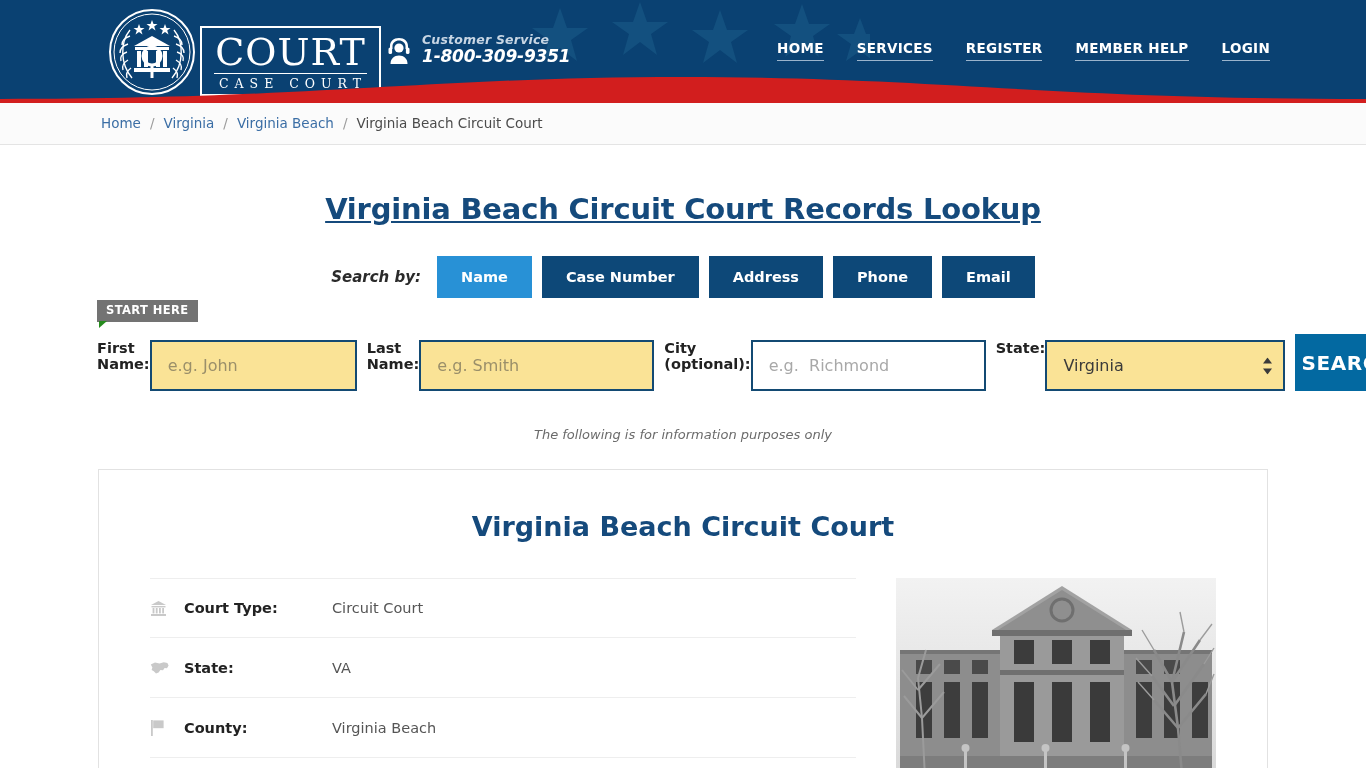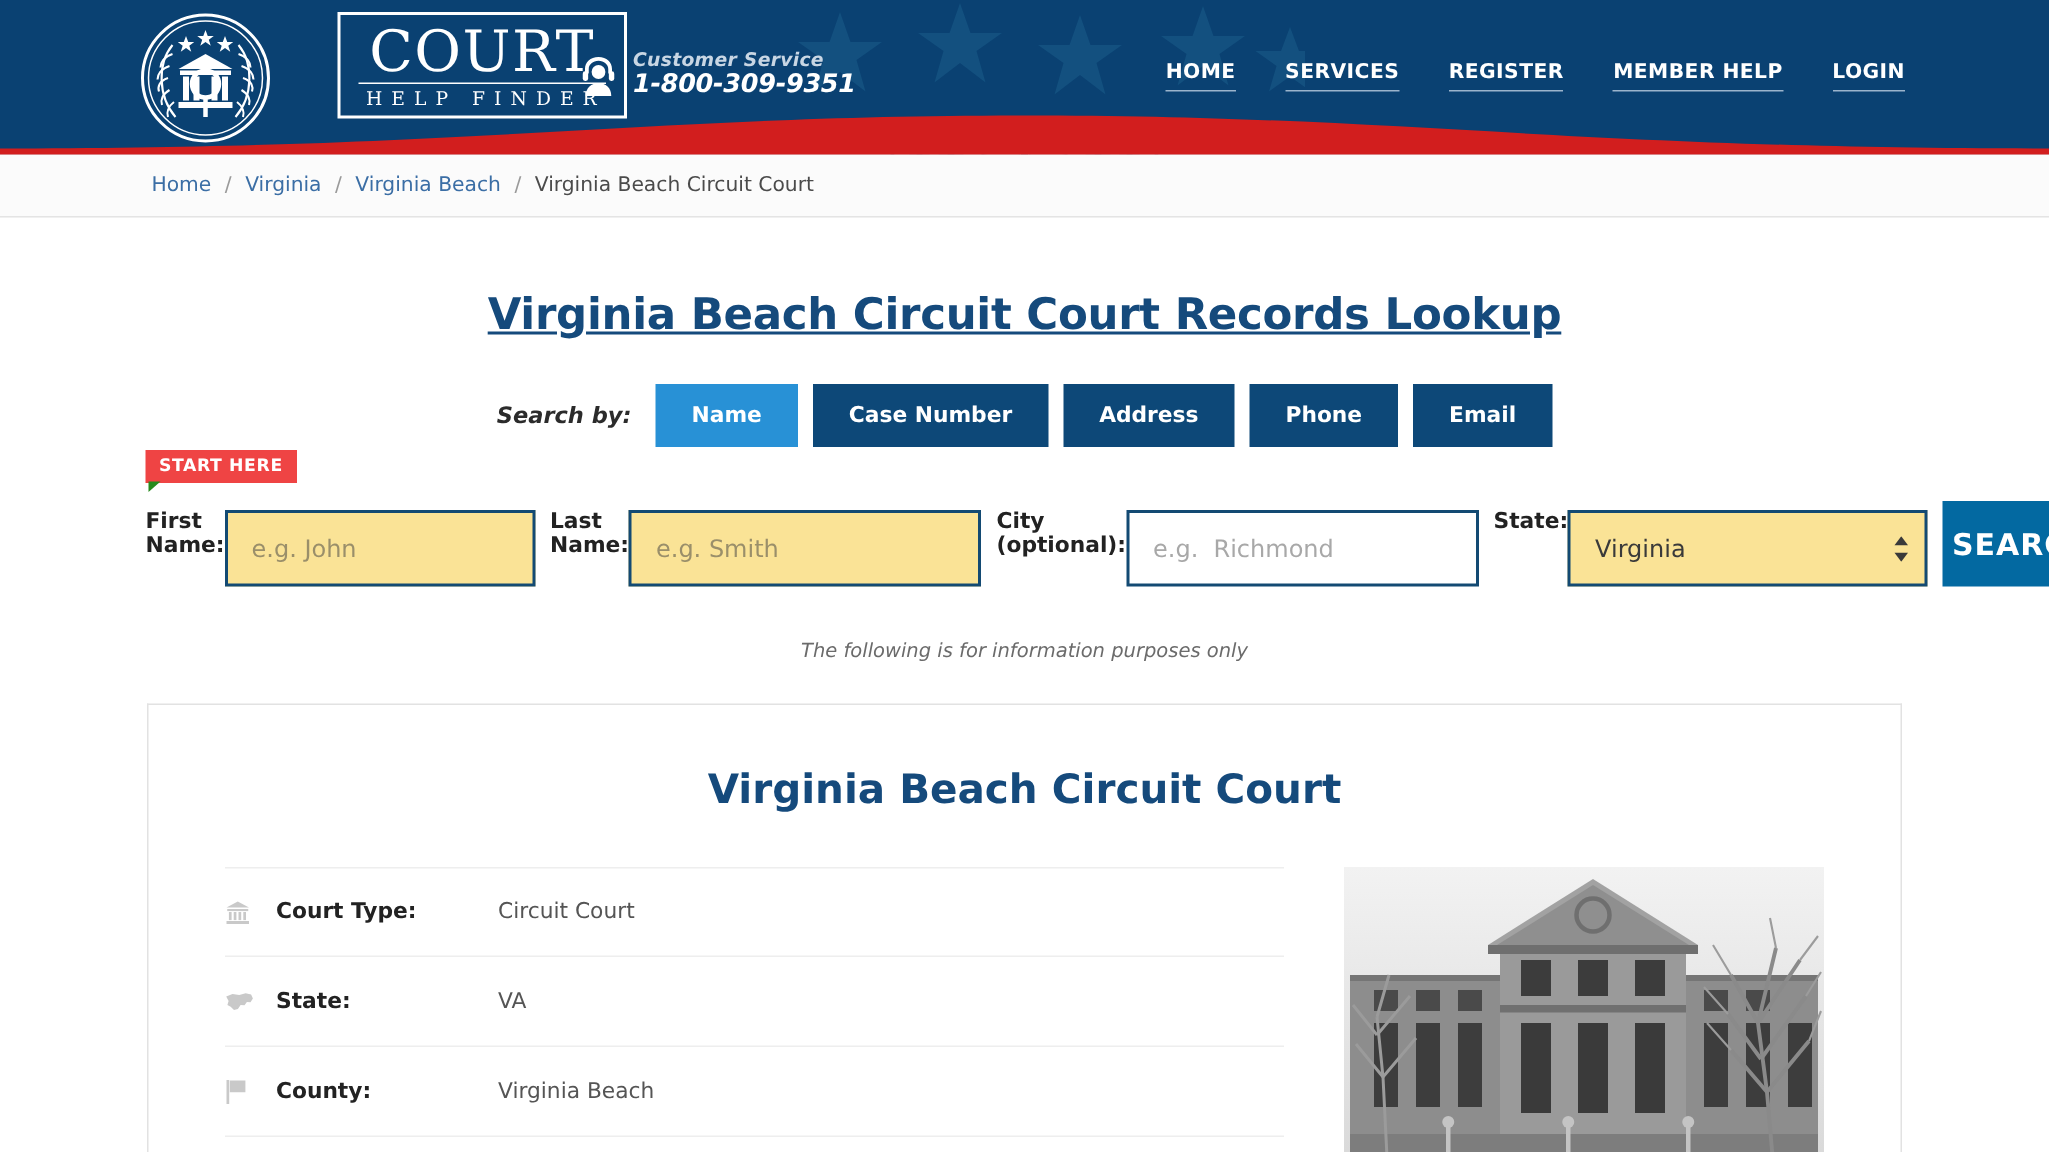--- a/index.html
+++ b/index.html
@@ -28,25 +28,24 @@
   .hdr-inner {
     position: relative;
     z-index: 3;
     width: 1366px;
     height: 103px;
   }
 
   
   .logo-wrap {
     position: absolute;
-    left: 93px; top: 8px;
-    display: flex;
-    align-items: flex-start;
+    left: 108px; top: 8px;
+    display: flex;
+    align-items: flex-end;
     height: 88px;
-    gap: 40px;
   }
   .seal { width: 88px; height: 88px; display:block; }
   .logo-box {
     margin-left: 4px;
     border: 2px solid #ffffff;
     padding: 5px 12px 4px 12px;
     text-align: center;
     line-height: 1;
   }
   .logo-court {
@@ -187,21 +186,21 @@
   
   .form-wrap {
     position: relative;
     margin: 0 auto;
     width: 1172px;
     padding-top: 8px;
   }
   .start-here {
     position: absolute;
     left: 0px; top: 2px;
-    background: #ef4444;
+    background: #737373;
     color: #ffffff;
     font-size: 11.5px;
     font-weight: bold;
     letter-spacing: .4px;
     padding: 5px 9px 5px 9px;
     line-height: 1;
   }
   .start-here::after {
     content: "";
     position: absolute;
@@ -392,21 +391,21 @@
           <rect x="26" y="60" width="36" height="4"></rect>
         </g>
 
         <g stroke="#ffffff" stroke-width="3" fill="none">
           <circle cx="44" cy="48" r="9"></circle>
           <line x1="44" y1="57" x2="44" y2="70"></line>
         </g>
       </svg>
       <div class="logo-box">
         <div class="logo-court">COURT</div>
-        <div class="logo-sub">HELP FINDER</div>
+        <div class="logo-sub">CASE COURT</div>
       </div>
     </div>
 
     <div class="cs-wrap">
       <svg width="28" height="30" viewBox="0 0 28 30">
         <path d="M14 3 C8.5 3 5 6.5 5 11 L5 14 L7.5 14 L7.5 11 C7.5 8 10.3 5.5 14 5.5 C17.7 5.5 20.5 8 20.5 11 L20.5 14 L23 14 L23 11 C23 6.5 19.5 3 14 3 Z" fill="#ffffff"></path>
         <rect x="3.5" y="12.5" width="3.6" height="6.5" rx="1.6" fill="#ffffff"></rect>
         <rect x="20.9" y="12.5" width="3.6" height="6.5" rx="1.6" fill="#ffffff"></rect>
         <circle cx="14" cy="13" r="4.6" fill="#ffffff"></circle>
         <path d="M5.5 29 C5.5 23.5 9.2 20.5 14 20.5 C18.8 20.5 22.5 23.5 22.5 29 Z" fill="#ffffff"></path>

